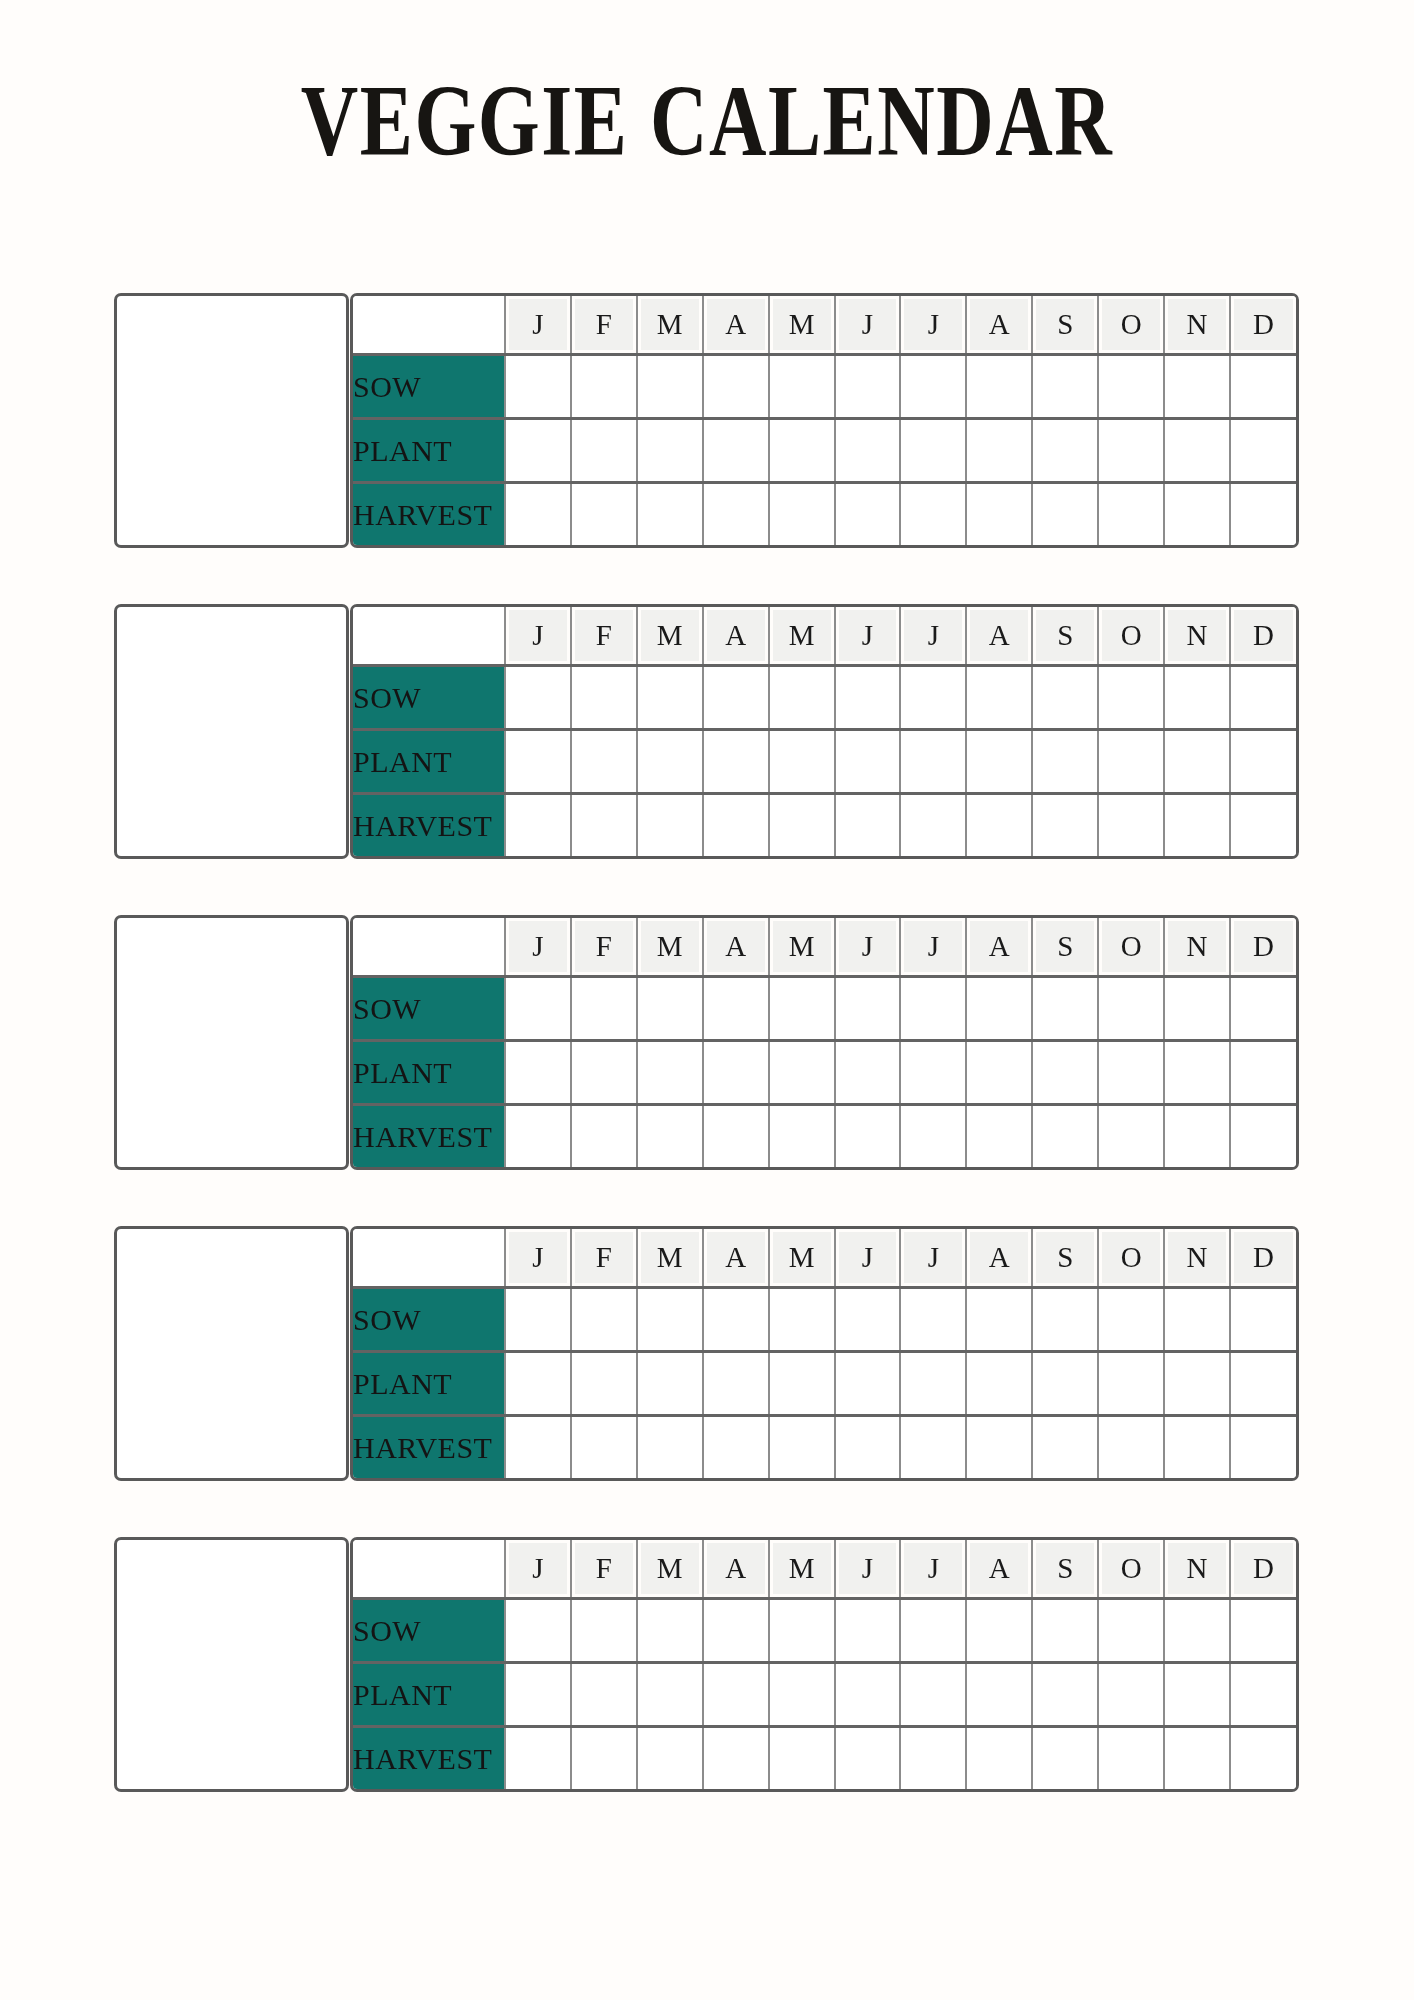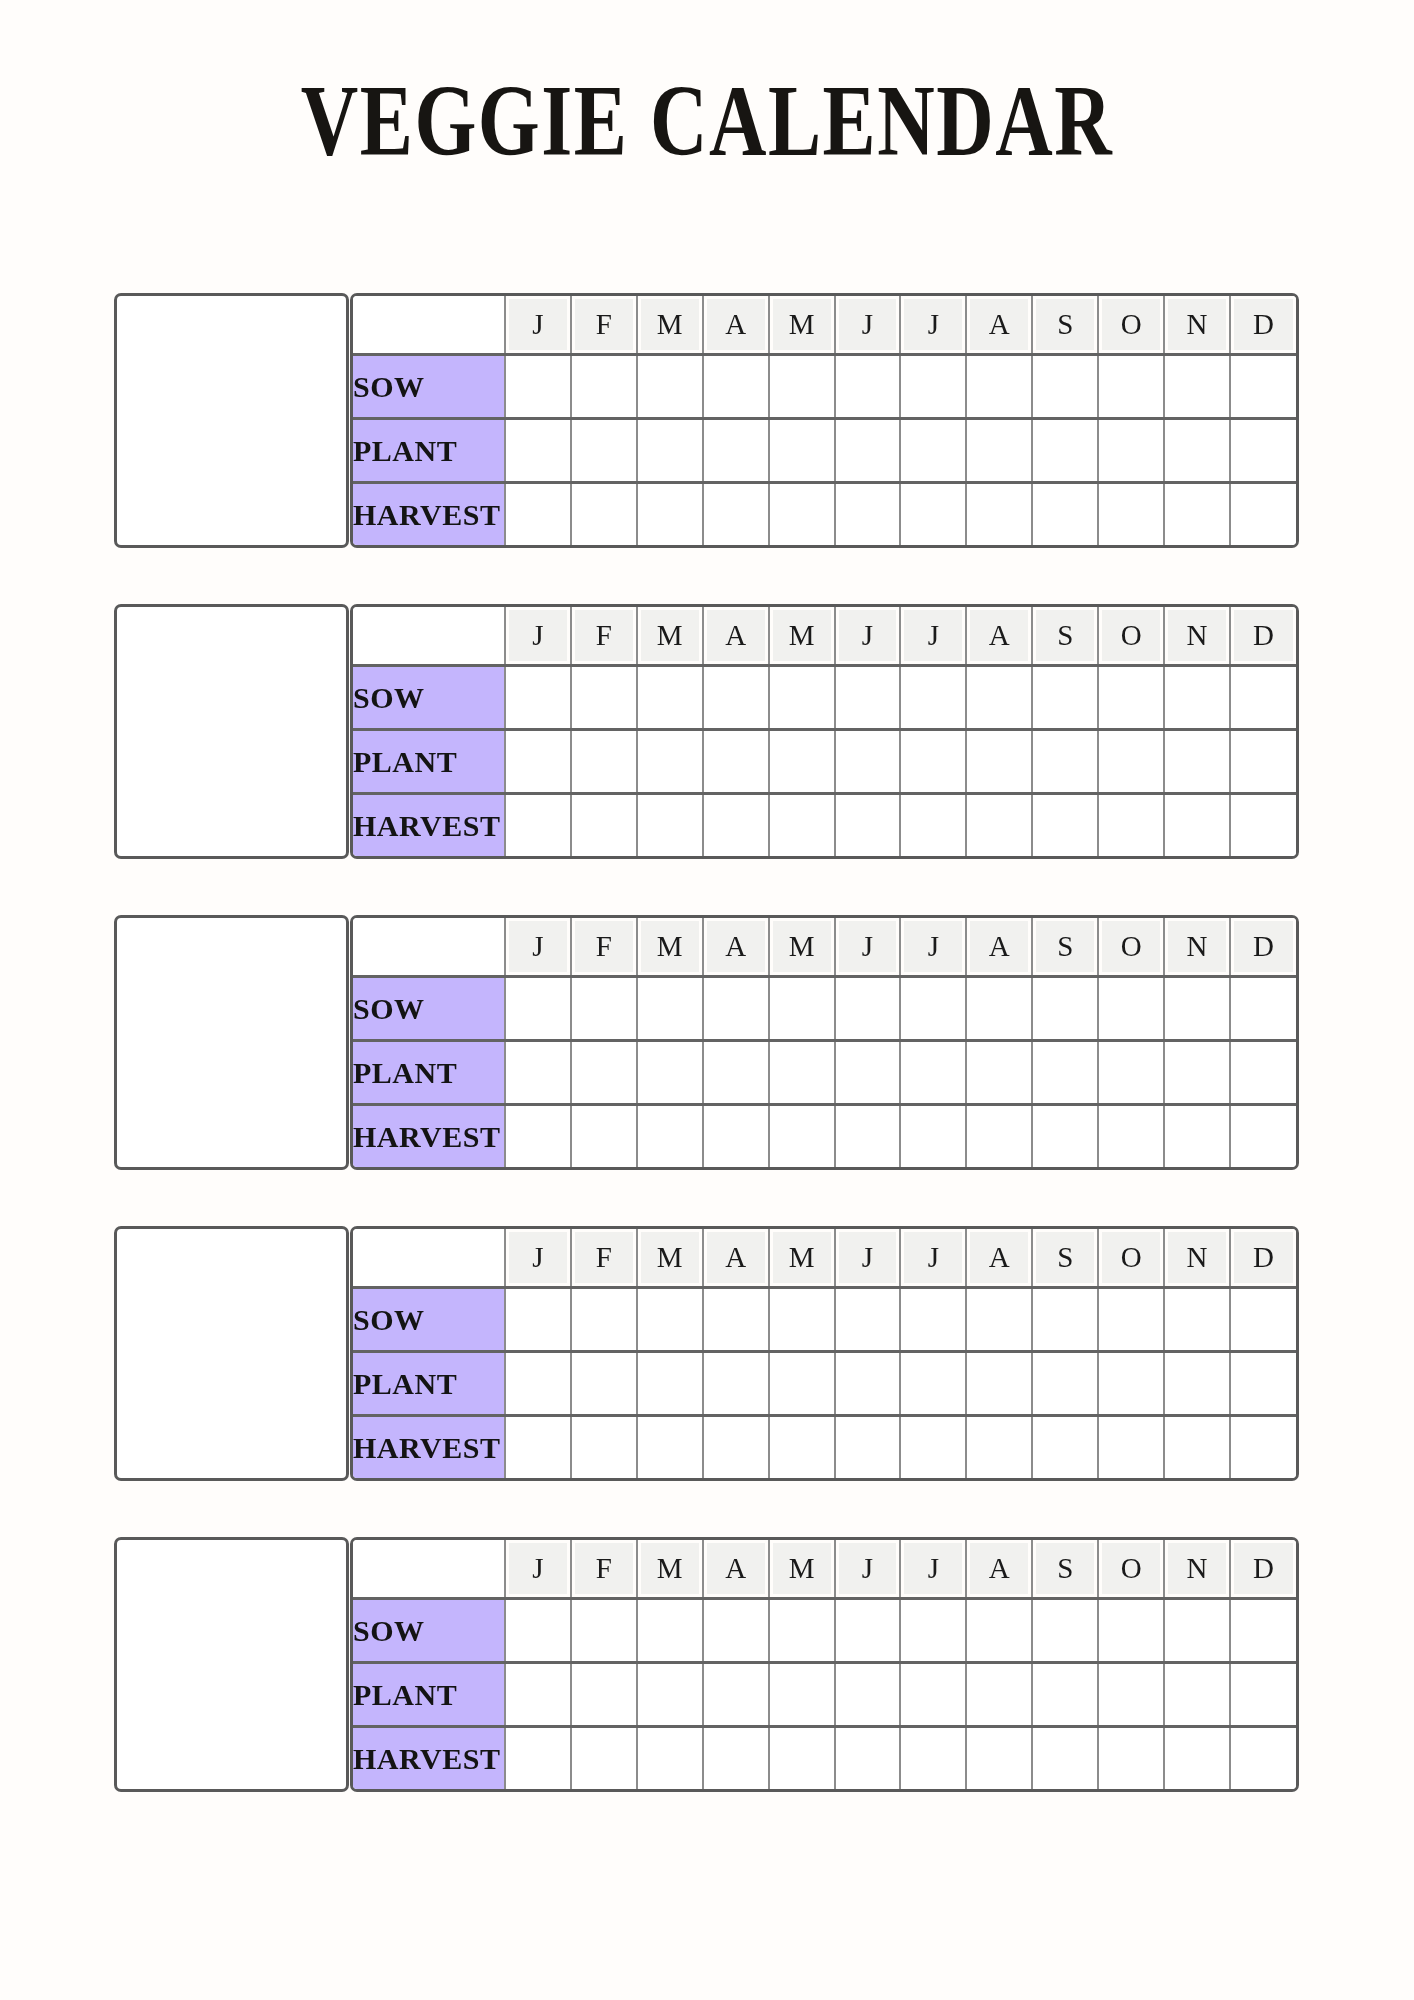--- a/index.html
+++ b/index.html
@@ -64,28 +64,28 @@
     border-left: 2px solid #8c8c8c;
     font-weight: normal;
     font-size: 29px;
     color: #1a1a1a;
     text-align: center;
     vertical-align: middle;
   }
   th.corner-cell { background: #ffffff; }
   tbody tr > * { border-top: 3px solid #636363; }
   th.row-label {
-    font-weight: bold;
+    font-weight: normal;
     font-size: 30px;
     letter-spacing: 0.5px;
     text-align: left;
     vertical-align: middle;
     padding-left: 13px;
     color: #141414;
-    background: #c4b5fd;
+    background: #0f766e;
   }
   td.grid-cell {
     border-left: 2px solid #8c8c8c;
     background: #ffffff;
   }
 </style>
 </head>
 <body>
 
 <h1 class="title">VEGGIE CALENDAR</h1>

